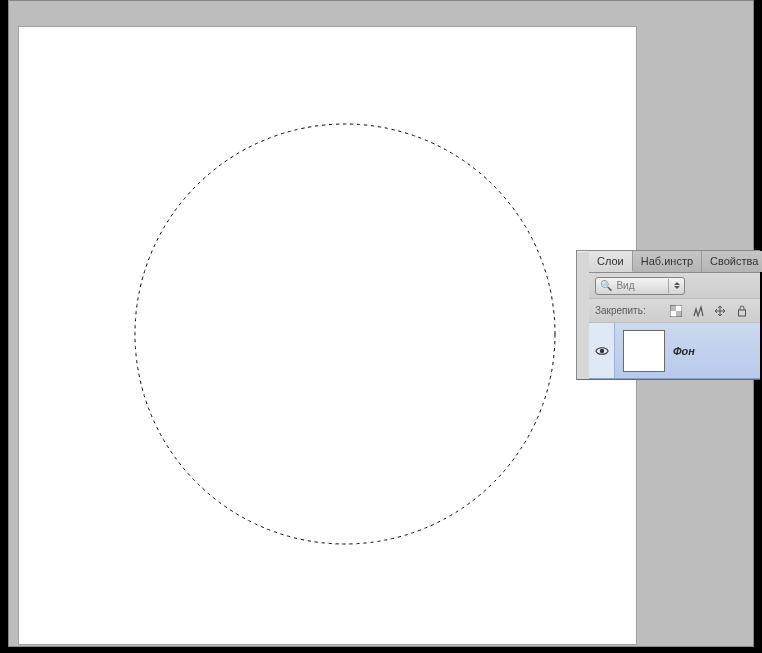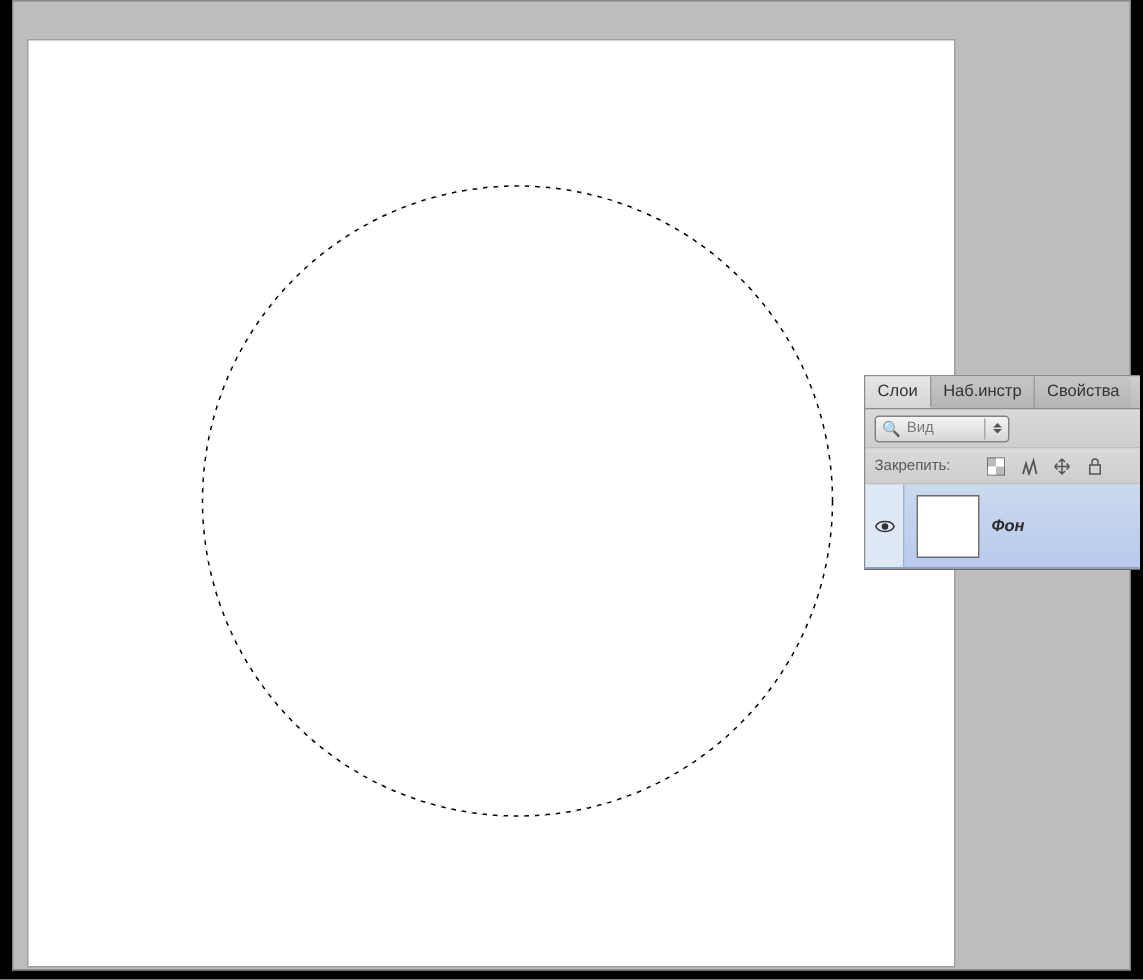--- a/index.html
+++ b/index.html
@@ -42,20 +42,21 @@
     .panel {
       position: absolute;
       left: 576px;
       top: 250px;
       width: 184px;
       background: #d7d7d7;
       border: 1px solid #8a8a8a;
       border-right: none;
       border-bottom: 1px solid #6a6a6a;
       box-shadow: -1px 0 0 #eee inset, 0 1px 0 #eee inset;
+      padding-left: 12px;
     }
     .tabs {
       display: flex;
       height: 22px;
       background: linear-gradient(#cfcfcf, #bcbcbc);
       border-bottom: 1px solid #8c8c8c;
     }
     .tab {
       padding: 4px 8px 3px;
       font-size: 11px;

